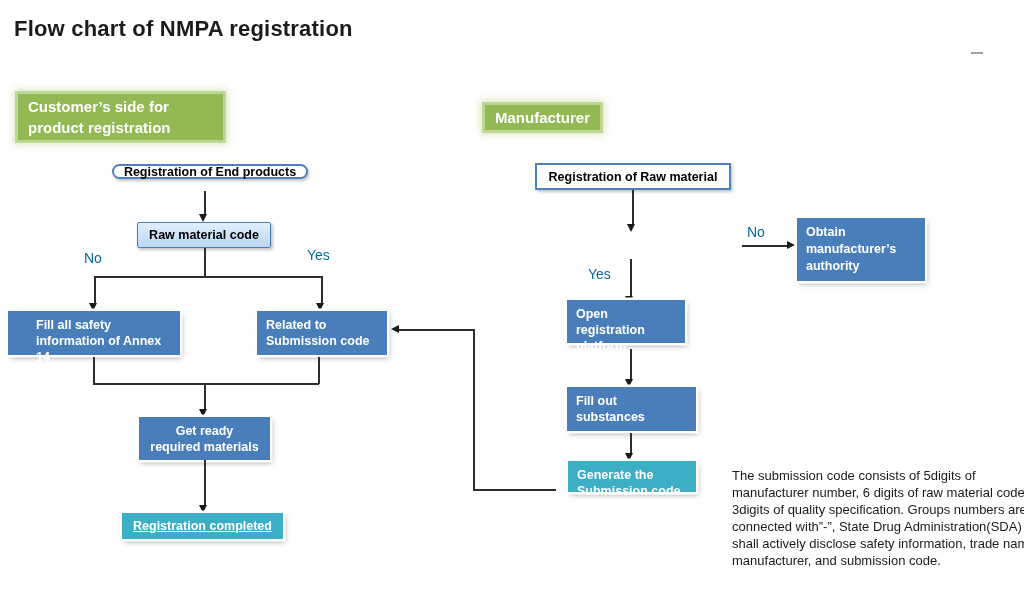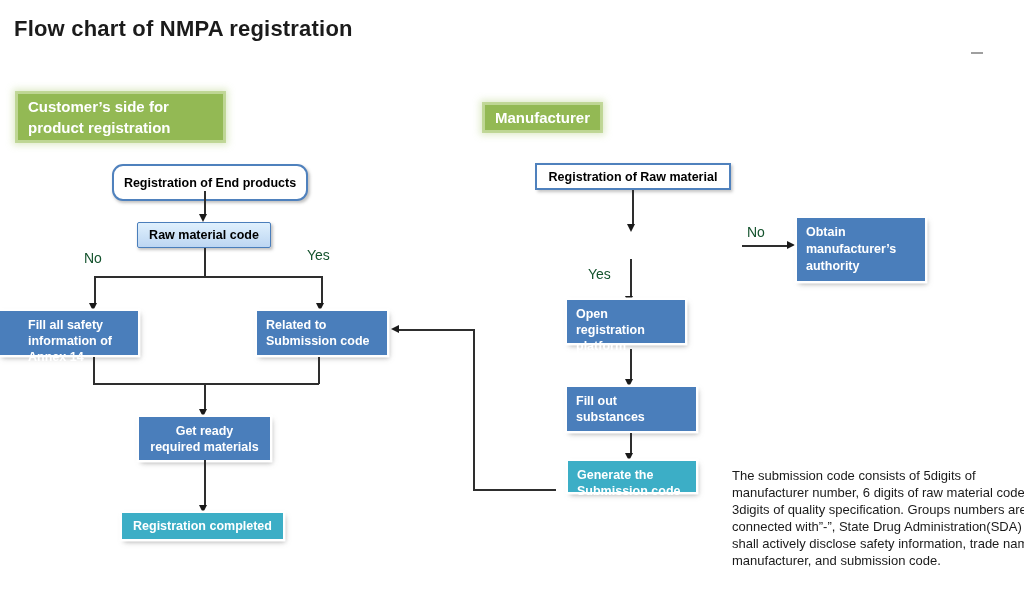--- a/index.html
+++ b/index.html
@@ -34,24 +34,24 @@
     color:#000000; border-radius:2px;
     display:flex; align-items:center; justify-content:center;
     box-shadow:1.5px 2px 3px rgba(120,120,120,0.45);
   }
   .node.blue, .node.teal {
     color:#ffffff; padding:6px 9px;
     box-shadow:0 0 0 2.5px #ffffff, 2px 3px 5px rgba(100,100,100,0.55);
   }
   .node.blue { background:#4a7ebb; }
   .node.teal { background:#3caec6; }
-  .node.center-text { display:flex; align-items:center; justify-content:center; padding:8px; }
+  .node.center-text { display:flex; align-items:center; justify-content:center; padding:8px;text-decoration:underline; }
   .node .line { display:block; }
   .edge-label {
-    position:absolute; font-size:14px; color:#14532d; line-height:16px;text-align:center;
+    position:absolute; font-size:14px; color:#0369a1; line-height:16px;text-align:center;
   }
   .vline { position:absolute; width:1.5px; background:#2e2e2e; }
   .hline { position:absolute; height:1.5px; background:#2e2e2e; }
   .arr { position:absolute; width:0; height:0; }
   .arr.down { border-left:4.5px solid transparent; border-right:4.5px solid transparent; border-top:8px solid #1a1a1a; }
   .arr.right { border-top:4.5px solid transparent; border-bottom:4.5px solid transparent; border-left:8px solid #1a1a1a; }
   .arr.left  { border-top:4.5px solid transparent; border-bottom:4.5px solid transparent; border-right:8px solid #1a1a1a; }
   .note {
     position:absolute; font-size:13px; line-height:17px; color:#1a1a1a;
   }
@@ -63,38 +63,38 @@
 
   <div class="page-title">Flow chart of NMPA registration</div>
   <div class="window-dash"></div>
 
   <div class="green-label" style="left:18px; top:94px; width:205px;">
     <span class="line">Customer’s side</span>
     <span class="line">for product registration</span>
   </div>
   <div class="green-label" style="left:485px; top:105px;">Manufacturer</div>
 
-  <div class="node whitebox" style="left:112px; top:164px; width:196px; height:37px;border-radius:11px;">Registration of End products</div>
+  <div class="node whitebox" style="left:112px; top:164px; width:196px; height:15px;border-radius:11px;">Registration of End products</div>
 
   <div class="vline" style="left:204px; top:191px; height:24px;"></div>
   <div class="arr down" style="left:199px; top:214px;"></div>
 
   <div class="node lightblue" style="left:137px; top:222px; width:134px; height:26px;">Raw material code</div>
 
   <div class="edge-label" style="left:84px; top:250px;">No</div>
   <div class="edge-label" style="left:307px; top:247px;">Yes</div>
 
   <div class="vline" style="left:204px; top:248px; height:29px;"></div>
   <div class="hline" style="left:94px; top:276px; width:228px;"></div>
   <div class="vline" style="left:94px; top:276px; height:27px;"></div>
   <div class="arr down" style="left:89px; top:303px;"></div>
   <div class="vline" style="left:321px; top:276px; height:27px;"></div>
   <div class="arr down" style="left:316px; top:303px;"></div>
 
-  <div class="node blue" style="left:0; top:311px; width:138px; height:44px;padding-left:28px;">
+  <div class="node blue" style="left:8px; top:311px; width:172px; height:44px;padding-left:28px;">
     <span class="line">Fill all safety</span>
     <span class="line">information of Annex 14</span>
   </div>
   <div class="node blue" style="left:257px; top:311px; width:130px; height:44px;">
     <span class="line">Related to</span>
     <span class="line">Submission code</span>
   </div>
 
   <div class="vline" style="left:93px; top:357px; height:27px;"></div>
   <div class="vline" style="left:318px; top:357px; height:27px;"></div>

